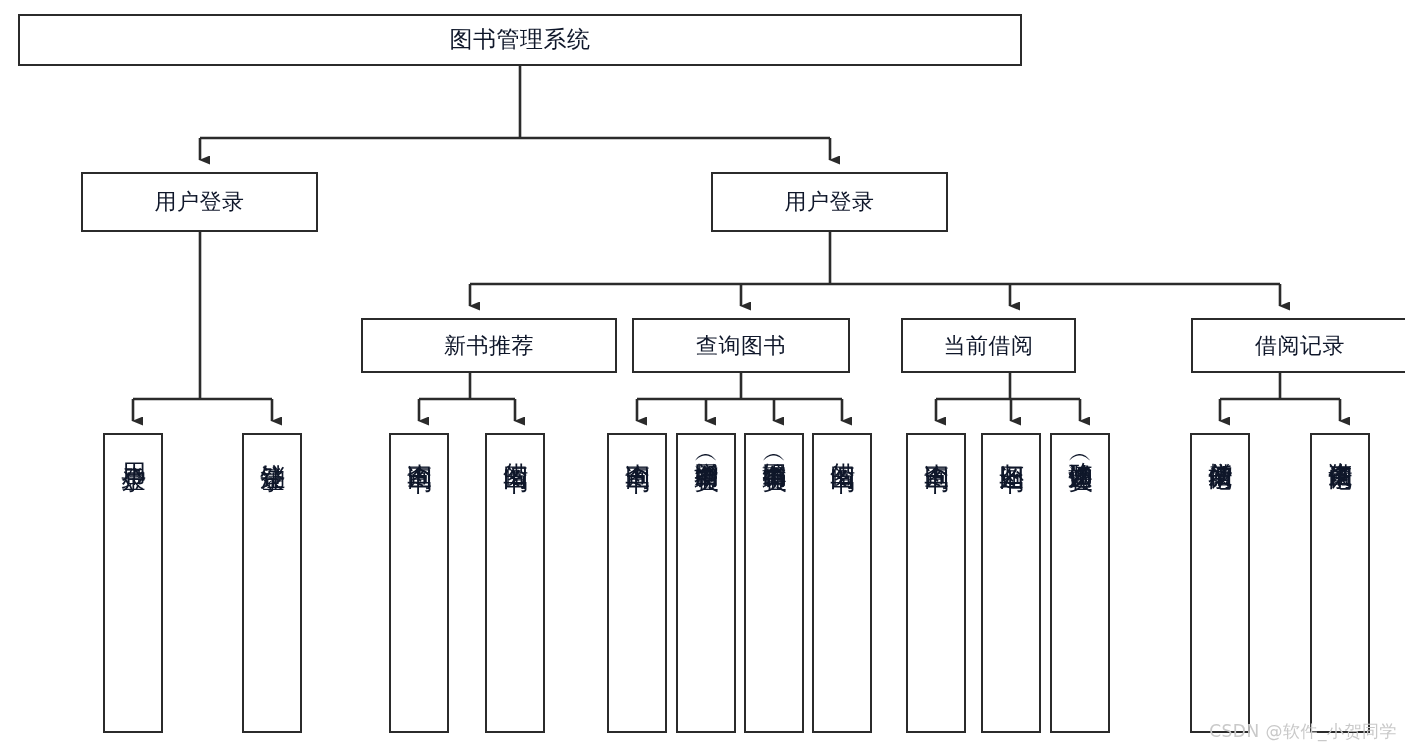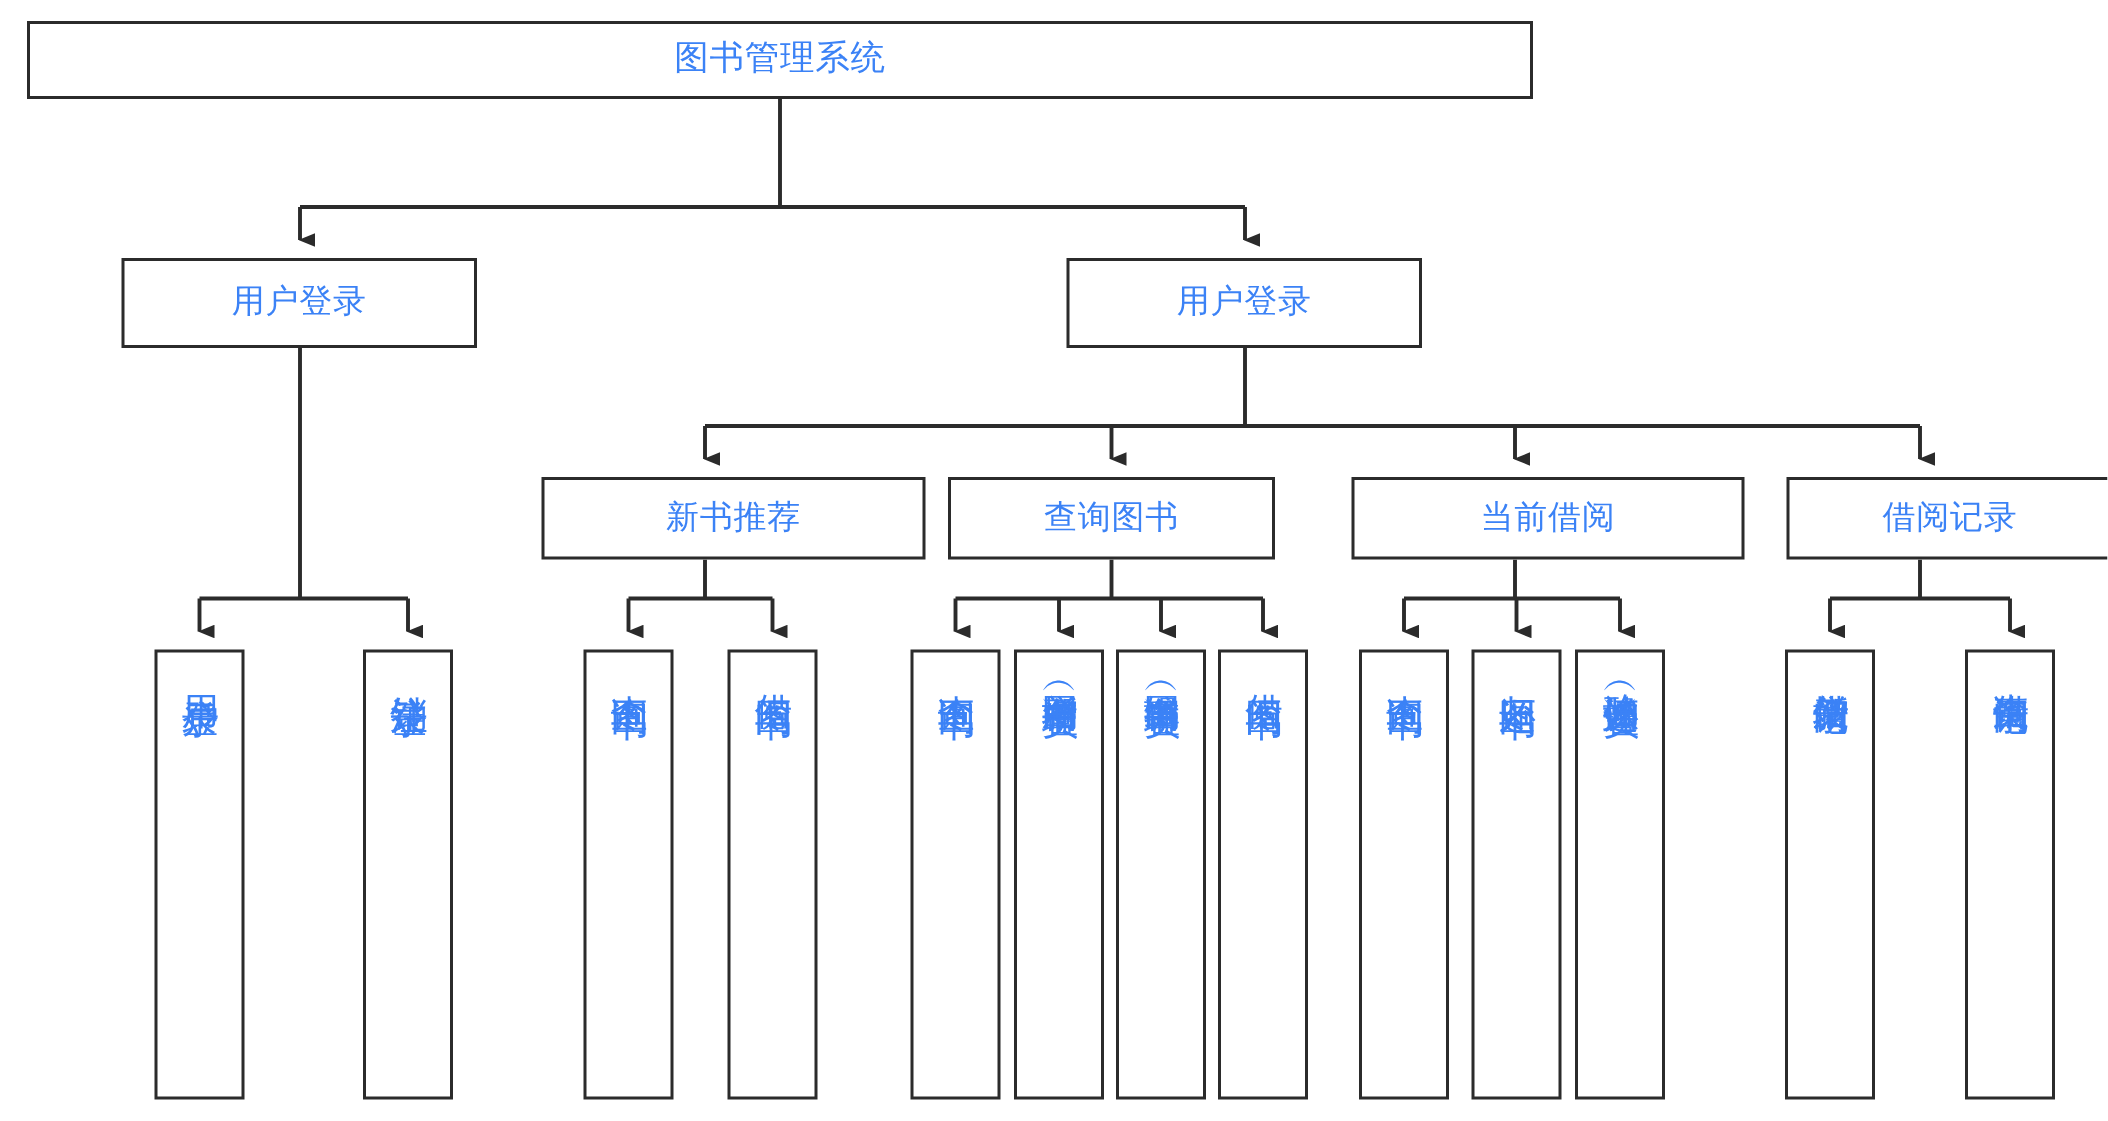--- a/index.html
+++ b/index.html
@@ -27,21 +27,21 @@
     pointer-events: none;
   }
   .node {
     position: absolute;
     box-sizing: border-box;
     border: 2.5px solid #2b2b2b;
     background: #ffffff;
     display: flex;
     align-items: center;
     justify-content: center;
-    color: #3b82f6;
+    color: #0f172a;
   }
   .node .node-label {
     display: block;
     text-align: center;
     line-height: 1.18;
     letter-spacing: 0.5px;
   }
   
   .node.horiz .node-label {
     font-size: 22px;
@@ -135,21 +135,21 @@
       </div>
       <div class="node horiz" style="left: 711px; top: 172px; width: 237px; height: 60px;">
         <span class="node-label">用户登录</span>
       </div>
       <div class="node horiz" style="left: 361px; top: 318px; width: 256px; height: 55px;">
         <span class="node-label">新书推荐</span>
       </div>
       <div class="node horiz" style="left: 632px; top: 318px; width: 218px; height: 55px;">
         <span class="node-label">查询图书</span>
       </div>
-      <div class="node horiz" style="left: 901px; top: 318px; width: 262px; height: 55px;">
+      <div class="node horiz" style="left: 901px; top: 318px; width: 175px; height: 55px;">
         <span class="node-label">当前借阅</span>
       </div>
       <div class="node horiz" style="left: 1171px; top: 318px; width: 218px; height: 55px; margin-left: 20px;">
         <span class="node-label">借阅记录</span>
       </div>
       <div class="node vert" style="left: 103px; top: 433px; width: 60px; height: 300px;">
         <span class="node-label">用户登录</span>
       </div>
       <div class="node vert" style="left: 242px; top: 433px; width: 60px; height: 300px;">
         <span class="node-label">注销登录</span>
@@ -182,13 +182,14 @@
         <span class="node-label">确认归还（管理员）</span>
       </div>
       <div class="node vert tall-text" style="left: 1190px; top: 433px; width: 60px; height: 300px;">
         <span class="node-label">新增借阅记录</span>
       </div>
       <div class="node vert tall-text" style="left: 1310px; top: 433px; width: 60px; height: 300px;">
         <span class="node-label">查询借阅记录</span>
       </div>
     </div>
 
+  <div class="watermark">CSDN @软件_小贺同学</div>
 </div>
 
 </body></html>

